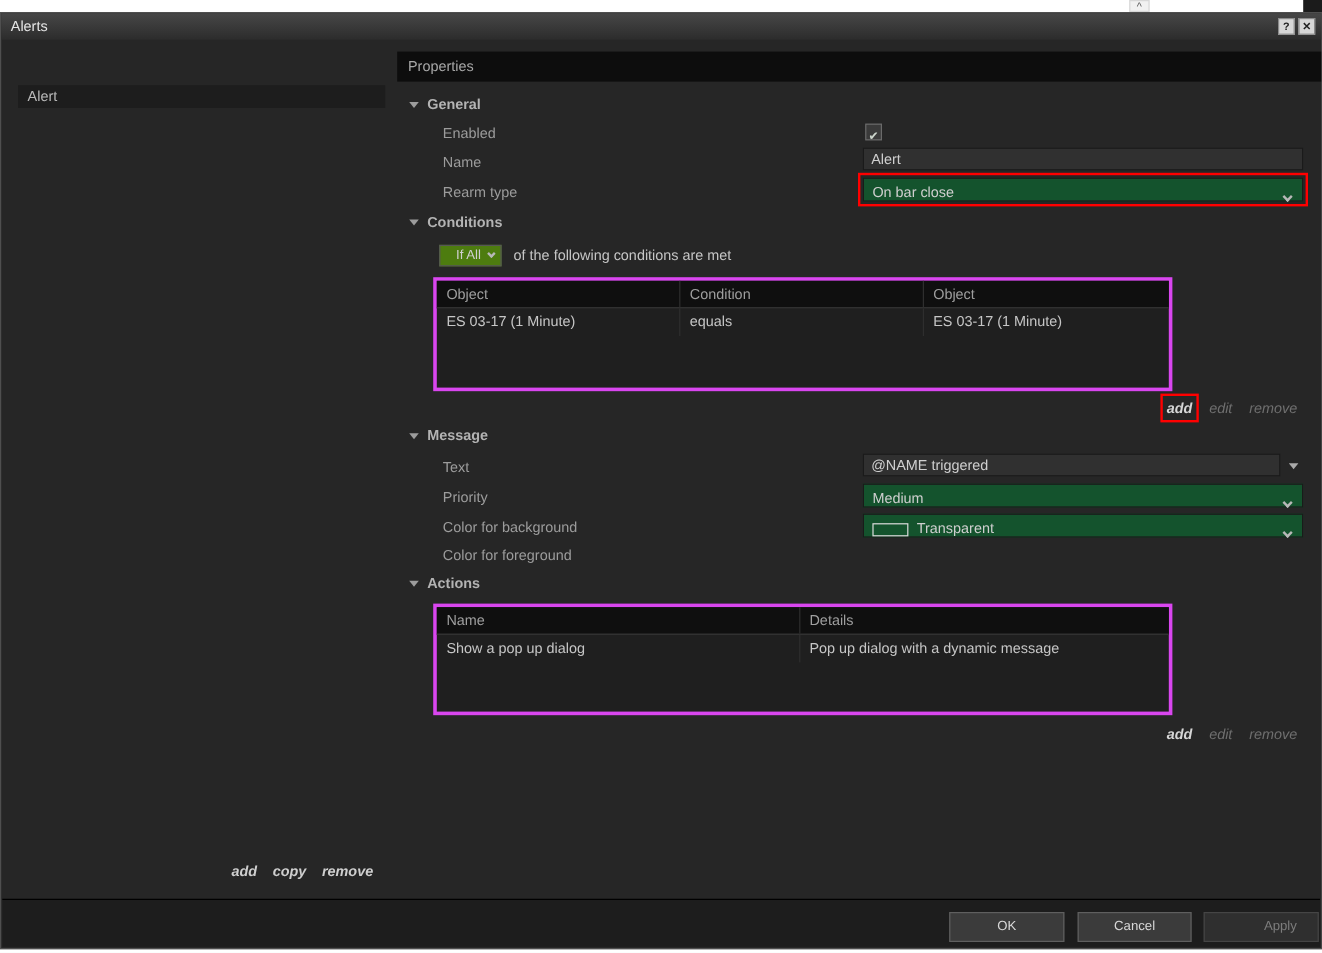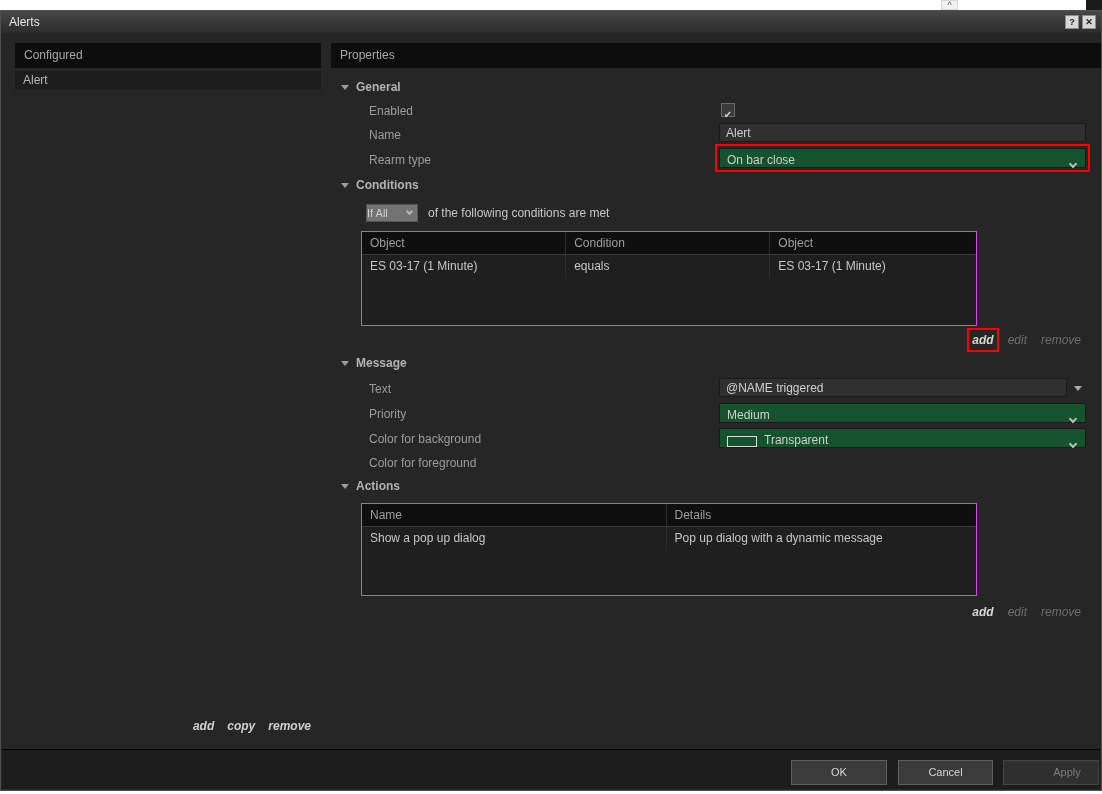--- a/index.html
+++ b/index.html
@@ -41,26 +41,26 @@
 
   .field { position:absolute; left:718px; width:367px; height:19px; background:#303030; border:1px solid #1a1a1a; color:#cfcfcf; font-size:12px; padding-left:6px; font-family:"Liberation Sans", sans-serif; }
 
   .dropdown { position:absolute; left:718px; width:367px; height:20px; background:#14532d; border:1px solid #1a1a1a; display:flex; align-items:flex-end; padding-left:7px; cursor:pointer; }
   .dval { color:#cfcfcf; font-size:12px; white-space:nowrap; }
   .chev { width:6px; height:6px; border-right:2px solid #b8b8b8; border-bottom:2px solid #b8b8b8; transform:rotate(45deg); margin-left:auto; margin-right:9px; margin-top:-3px; flex:0 0 auto; }
 
   .annotated { outline:2px solid #ff0000; outline-offset:2px; }
   .annotated-link { outline:2px solid #ff0000; outline-offset:3px; }
 
-  .mini-dd { position:absolute; left:365px; top:193px; width:52px; height:18px; background:#737373; border:1px solid #565656; display:flex; align-items:center; padding-left:0; cursor:pointer; }
+  .mini-dd { position:absolute; left:365px; top:193px; width:52px; height:18px; background:#4d7c0f; border:1px solid #565656; display:flex; align-items:center; padding-left:13px; cursor:pointer; }
   .mini-dd .dval { font-size:11px; }
   .mini-dd .chev { margin-right:5px; width:5px; height:5px; }
   .match-suffix { position:absolute; left:427px; top:193px; height:18px; line-height:18px; font-size:12px; color:#c6c6c6; }
 
-  .tbl { position:absolute; left:360px; width:616px; background:#1f1f1f; border:1px solid #d946ef; }
+  .tbl { position:absolute; left:360px; width:616px; background:#1f1f1f; border:3px solid #d946ef; }
   .trow { display:flex; height:23px; line-height:23px; font-size:12px; }
   .thead { background:#0f0f0f; color:#9f9f9f; border-bottom:1px solid #3a3a3a; }
   .tbody-row { color:#c6c6c6; cursor:pointer; }
   .tcell { padding-left:8px; overflow:hidden; white-space:nowrap; border-right:1px solid #2e2e2e; }
   .tcell:last-child { border-right:none; }
   .c-240 { width:240px; } .c-242 { width:242px; }
   .c-358 { width:358px; } .c-364 { width:364px; }
   .tbl-fill { height:48px; }
 
   .links-row { position:absolute; right:20px; display:flex; gap:14px; font-size:12px; font-style:italic; }
@@ -92,21 +92,20 @@
   <div class="bottom-strip"></div>
 
   <div class="dialog">
 
     <div class="titlebar">
       <span class="title">Alerts</span>
     </div>
     <span class="tbtn help">?</span>
     <span class="tbtn close">✕</span>
 
-    <div class="panel-header left-h">Configured</div>
     <div class="list-item">Alert</div>
     <div class="left-links">
       <span class="link">add</span>
       <span class="link">copy</span>
       <span class="link">remove</span>
     </div>
 
     <div class="panel-header right-h">Properties</div>
 
     <div class="section-h" style="top:68px">

